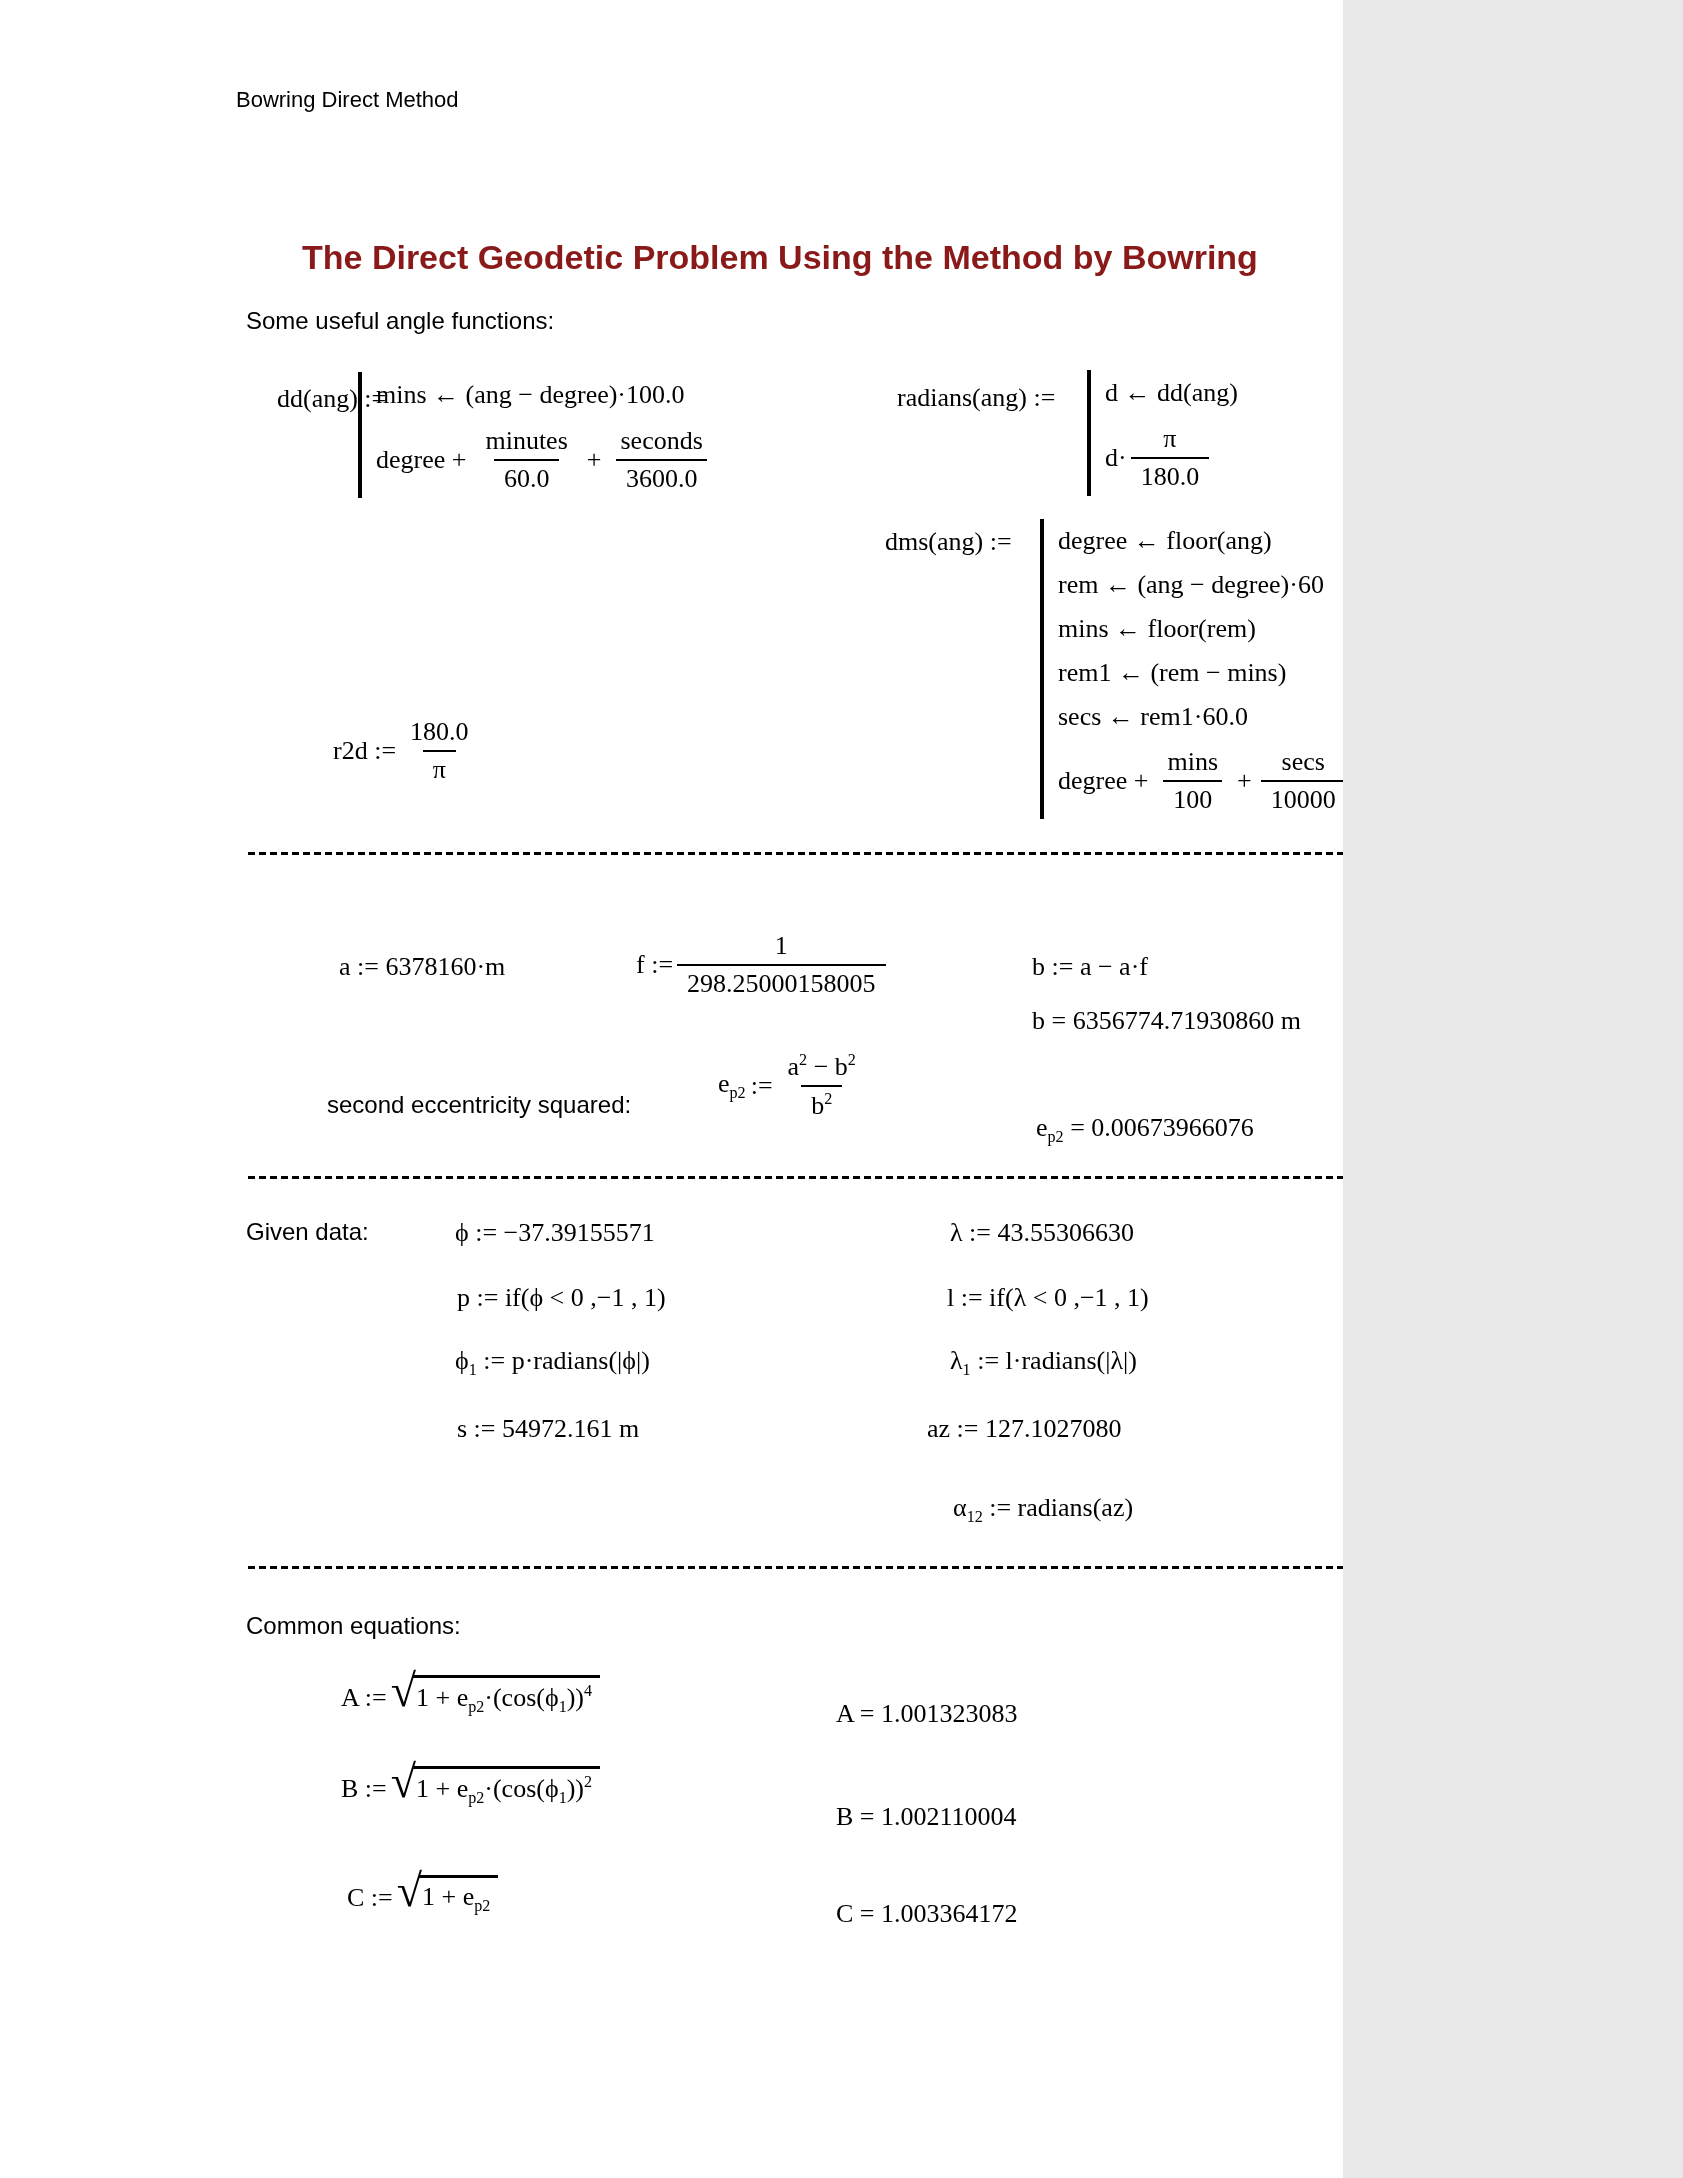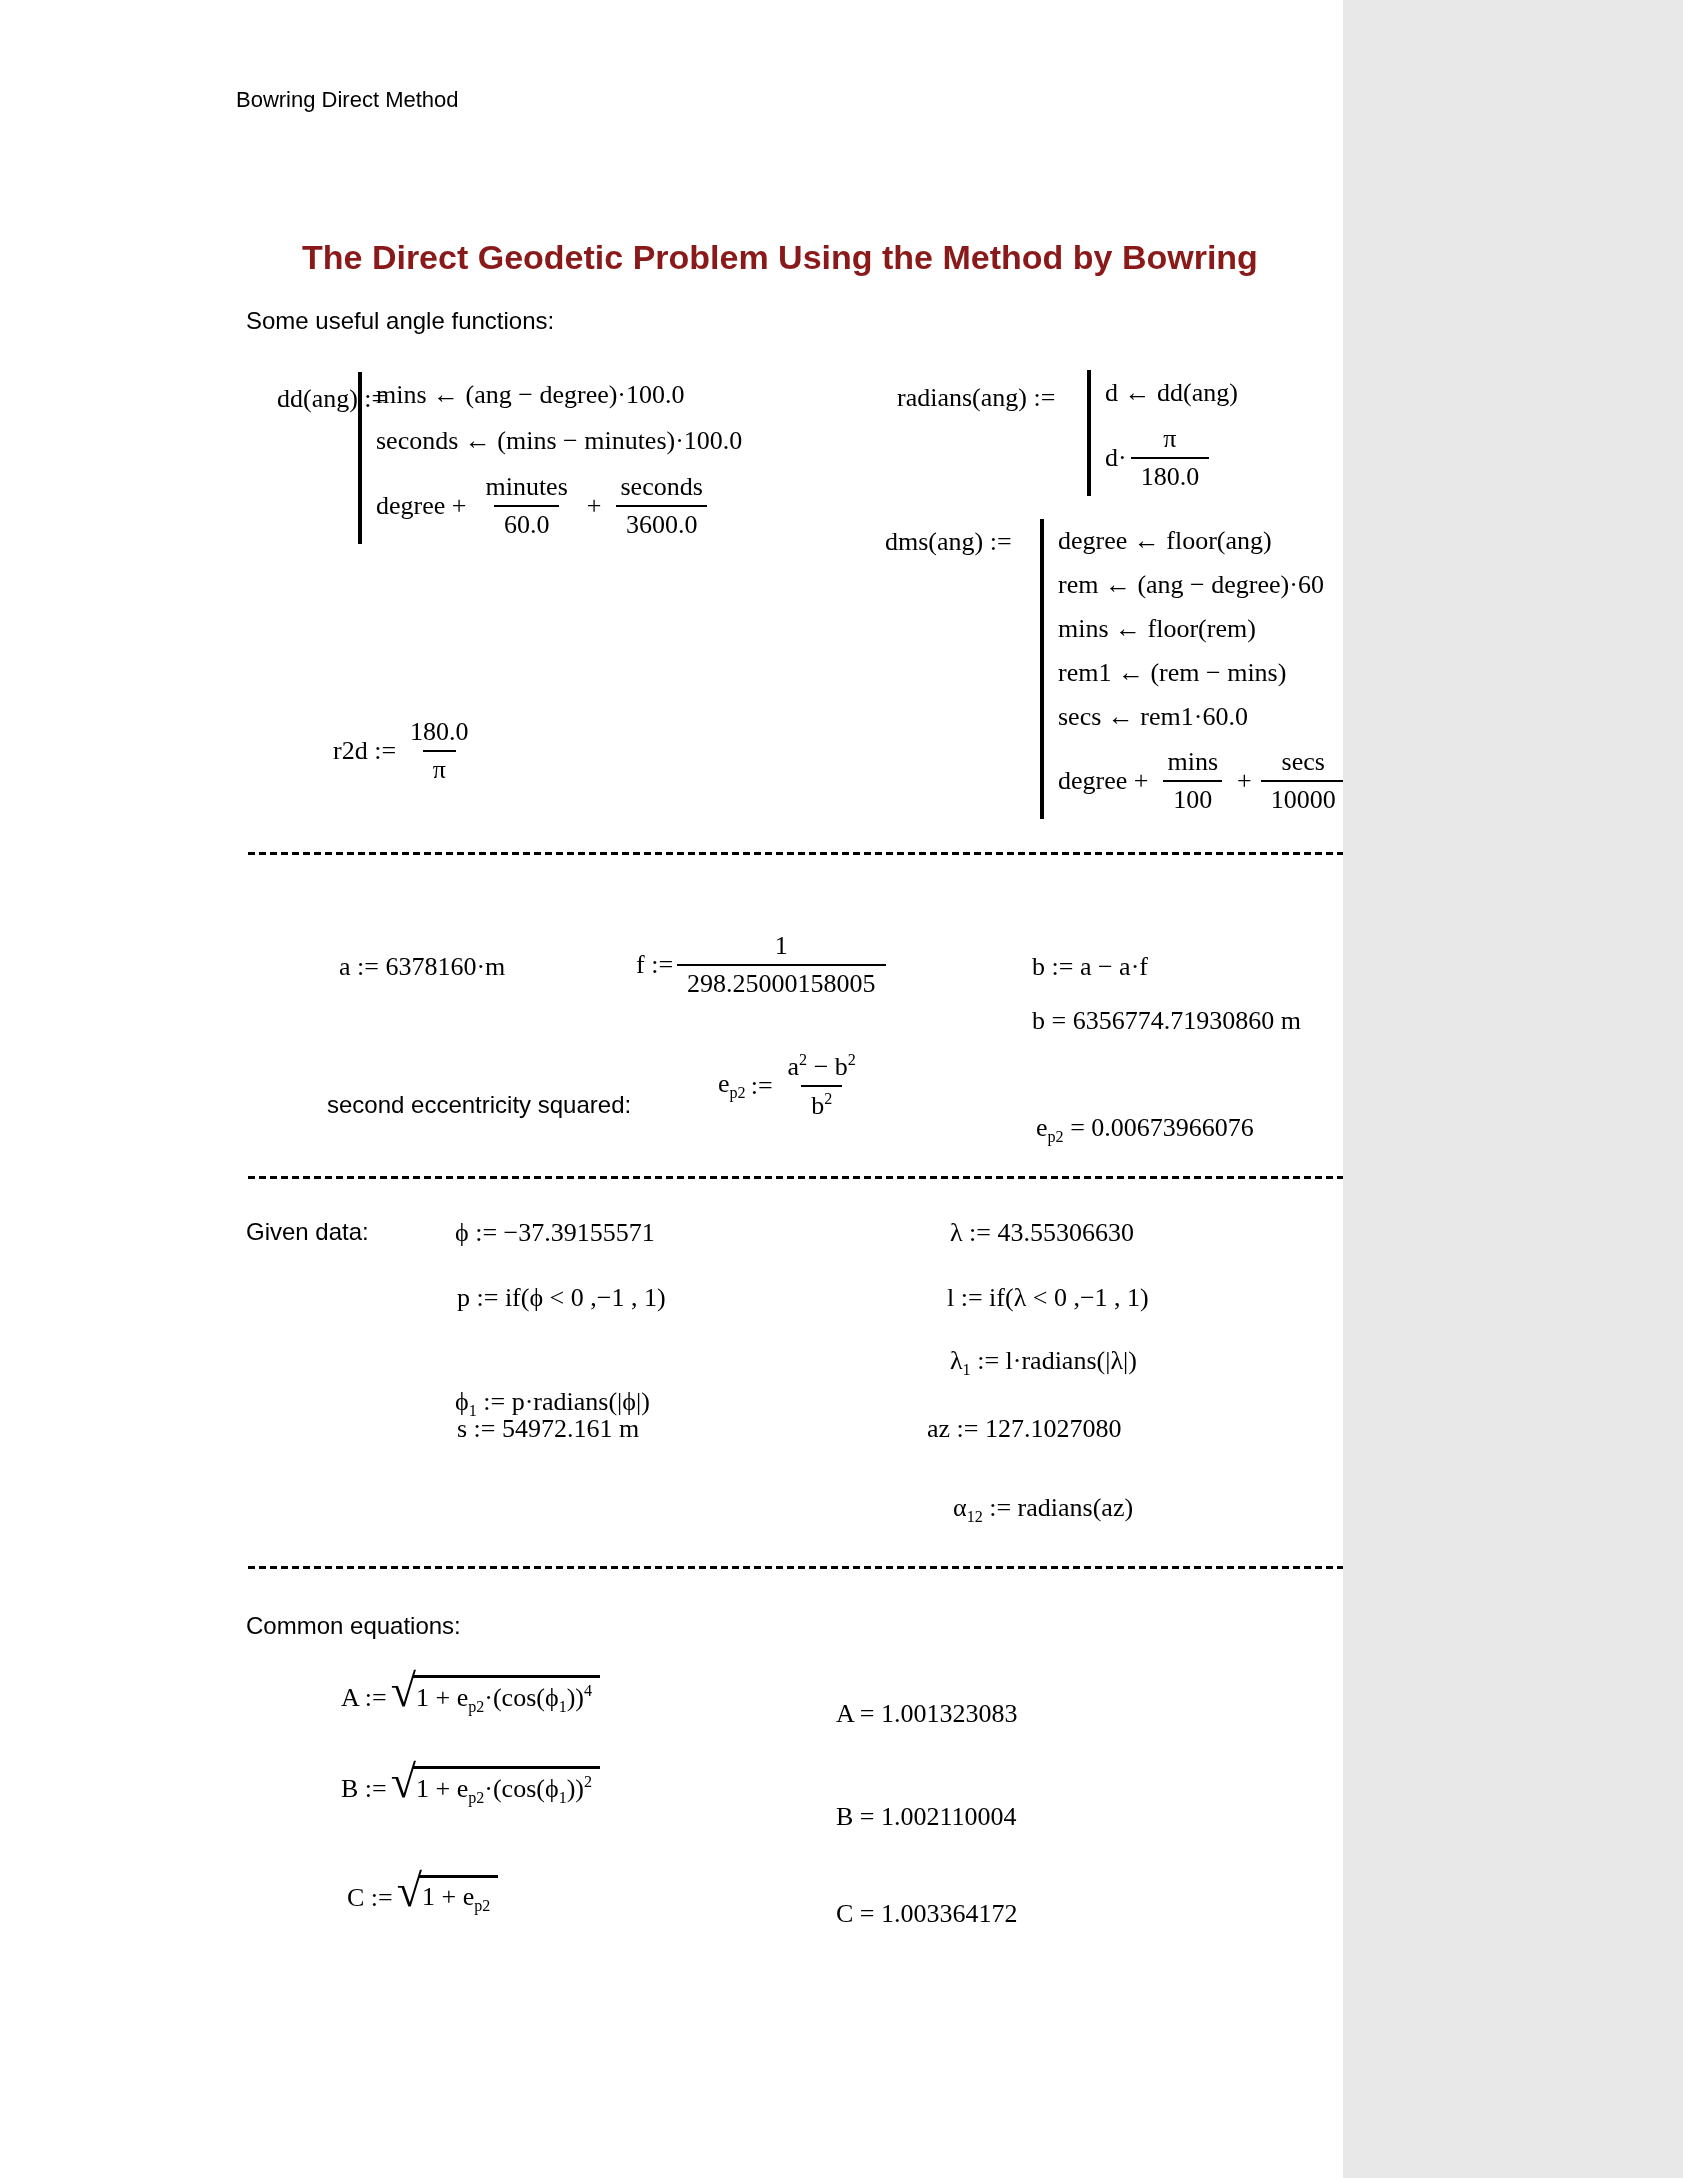--- a/index.html
+++ b/index.html
@@ -48,21 +48,20 @@
   <div class="abs hdr" style="left:236px; top:87px;">Bowring Direct Method</div>
   <div class="abs hdr" style="left:1382px; top:87px;">Page 1 of 2</div>
 
   <div class="abs title" style="left:302px; top:238px;">The Direct Geodetic Problem Using the Method by Bowring</div>
 
   <div class="abs sans" style="left:246px; top:307px;">Some useful angle functions:</div>
 
   <div class="abs math" style="left:277px; top:384px;">dd(ang) :=</div>
   <div class="abs math prog" style="left:358px; top:372px;">
     <div class="pline">mins ← (ang − degree)·100.0</div>
-    <div class="pline">seconds ← (mins − minutes)·100.0</div>
     <div class="pret">
       <span>degree +</span>
       <span class="frac">
         <span class="num">minutes</span>
         <span class="den">60.0</span>
       </span>
       <span>+</span>
       <span class="frac">
         <span class="num">seconds</span>
         <span class="den">3600.0</span>
@@ -138,21 +137,21 @@
   </div>
 
   <div class="abs math" style="left:1036px; top:1113px;"><span>e</span><sub>p2</sub><span> = 0.00673966076</span></div>
 
   <div class="divider" style="top:1176px;"></div>
 
   <div class="abs sans" style="left:246px; top:1218px;">Given data:</div>
 
   <div class="abs math" style="left:455px; top:1218px;">ϕ := −37.39155571</div>
   <div class="abs math" style="left:457px; top:1283px;">p := if(ϕ &lt; 0 ,−1 , 1)</div>
-  <div class="abs math" style="left:455px; top:1346px;margin-top:41px;"><span>ϕ</span><sub>1</sub><span> := p·radians(|ϕ|)</span></div>
+  <div class="abs math" style="left:455px; top:1346px;"><span>ϕ</span><sub>1</sub><span> := p·radians(|ϕ|)</span></div>
   <div class="abs math" style="left:457px; top:1414px;">s := 54972.161 m</div>
 
   <div class="abs math" style="left:950px; top:1218px;">λ := 43.55306630</div>
   <div class="abs math" style="left:947px; top:1283px;">l := if(λ &lt; 0 ,−1 , 1)</div>
   <div class="abs math" style="left:950px; top:1346px;"><span>λ</span><sub>1</sub><span> := l·radians(|λ|)</span></div>
   <div class="abs math" style="left:927px; top:1414px;">az := 127.1027080</div>
   <div class="abs math" style="left:953px; top:1493px;"><span>α</span><sub>12</sub><span> := radians(az)</span></div>
 
   <div class="divider" style="top:1566px;"></div>
 

